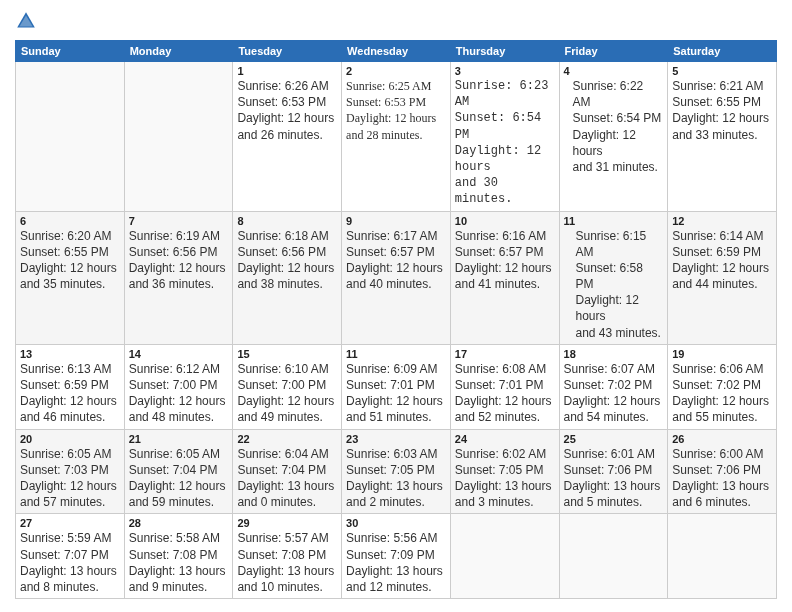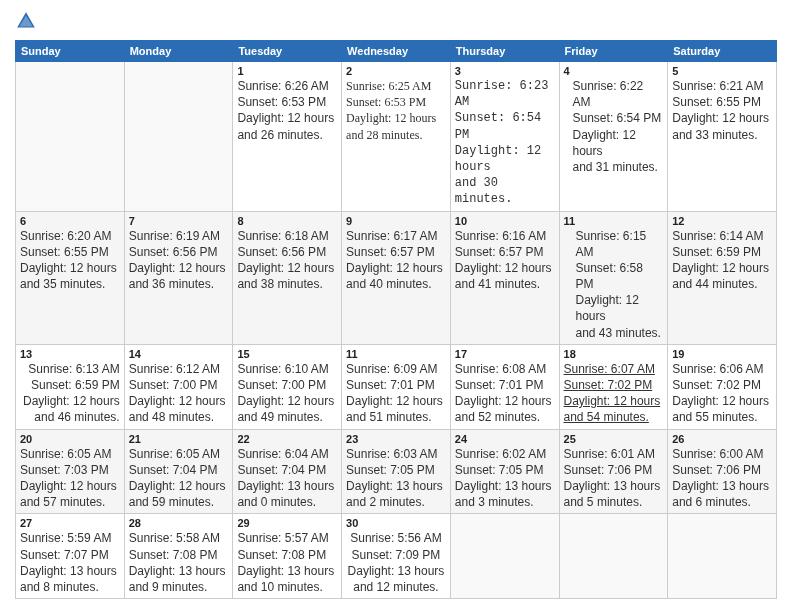--- a/index.html
+++ b/index.html
@@ -211,21 +211,21 @@
             <span class="day-num">12</span>
             <div class="day-info" style="white-space: pre-line;">Sunrise: 6:14 AM
 Sunset: 6:59 PM
 Daylight: 12 hours
 and 44 minutes.</div>
           </td>
         </tr>
         <tr>
           <td>
             <span class="day-num">13</span>
-            <div class="day-info" style="white-space: pre-line; text-align: right;">Sunrise: 6:13 AM
+            <div class="day-info" style="white-space: pre-line;">Sunrise: 6:13 AM
 Sunset: 6:59 PM
 Daylight: 12 hours
 and 46 minutes.</div>
           </td>
           <td>
             <span class="day-num">14</span>
             <div class="day-info" style="white-space: pre-line;">Sunrise: 6:12 AM
 Sunset: 7:00 PM
 Daylight: 12 hours
 and 48 minutes.</div>
@@ -246,21 +246,21 @@
           </td>
           <td>
             <span class="day-num">17</span>
             <div class="day-info" style="white-space: pre-line;">Sunrise: 6:08 AM
 Sunset: 7:01 PM
 Daylight: 12 hours
 and 52 minutes.</div>
           </td>
           <td>
             <span class="day-num">18</span>
-            <div class="day-info" style="white-space: pre-line; text-decoration: underline;">Sunrise: 6:07 AM
+            <div class="day-info" style="white-space: pre-line;">Sunrise: 6:07 AM
 Sunset: 7:02 PM
 Daylight: 12 hours
 and 54 minutes.</div>
           </td>
           <td>
             <span class="day-num">19</span>
             <div class="day-info" style="white-space: pre-line;">Sunrise: 6:06 AM
 Sunset: 7:02 PM
 Daylight: 12 hours
 and 55 minutes.</div>
@@ -334,21 +334,21 @@
           </td>
           <td>
             <span class="day-num">29</span>
             <div class="day-info" style="white-space: pre-line;">Sunrise: 5:57 AM
 Sunset: 7:08 PM
 Daylight: 13 hours
 and 10 minutes.</div>
           </td>
           <td>
             <span class="day-num">30</span>
-            <div class="day-info" style="white-space: pre-line; text-align: center;">Sunrise: 5:56 AM
+            <div class="day-info" style="white-space: pre-line;">Sunrise: 5:56 AM
 Sunset: 7:09 PM
 Daylight: 13 hours
 and 12 minutes.</div>
           </td>
           <td class="empty-cell"></td>
           <td class="empty-cell"></td>
           <td class="empty-cell"></td>
         </tr>
       </tbody>
   </table>

